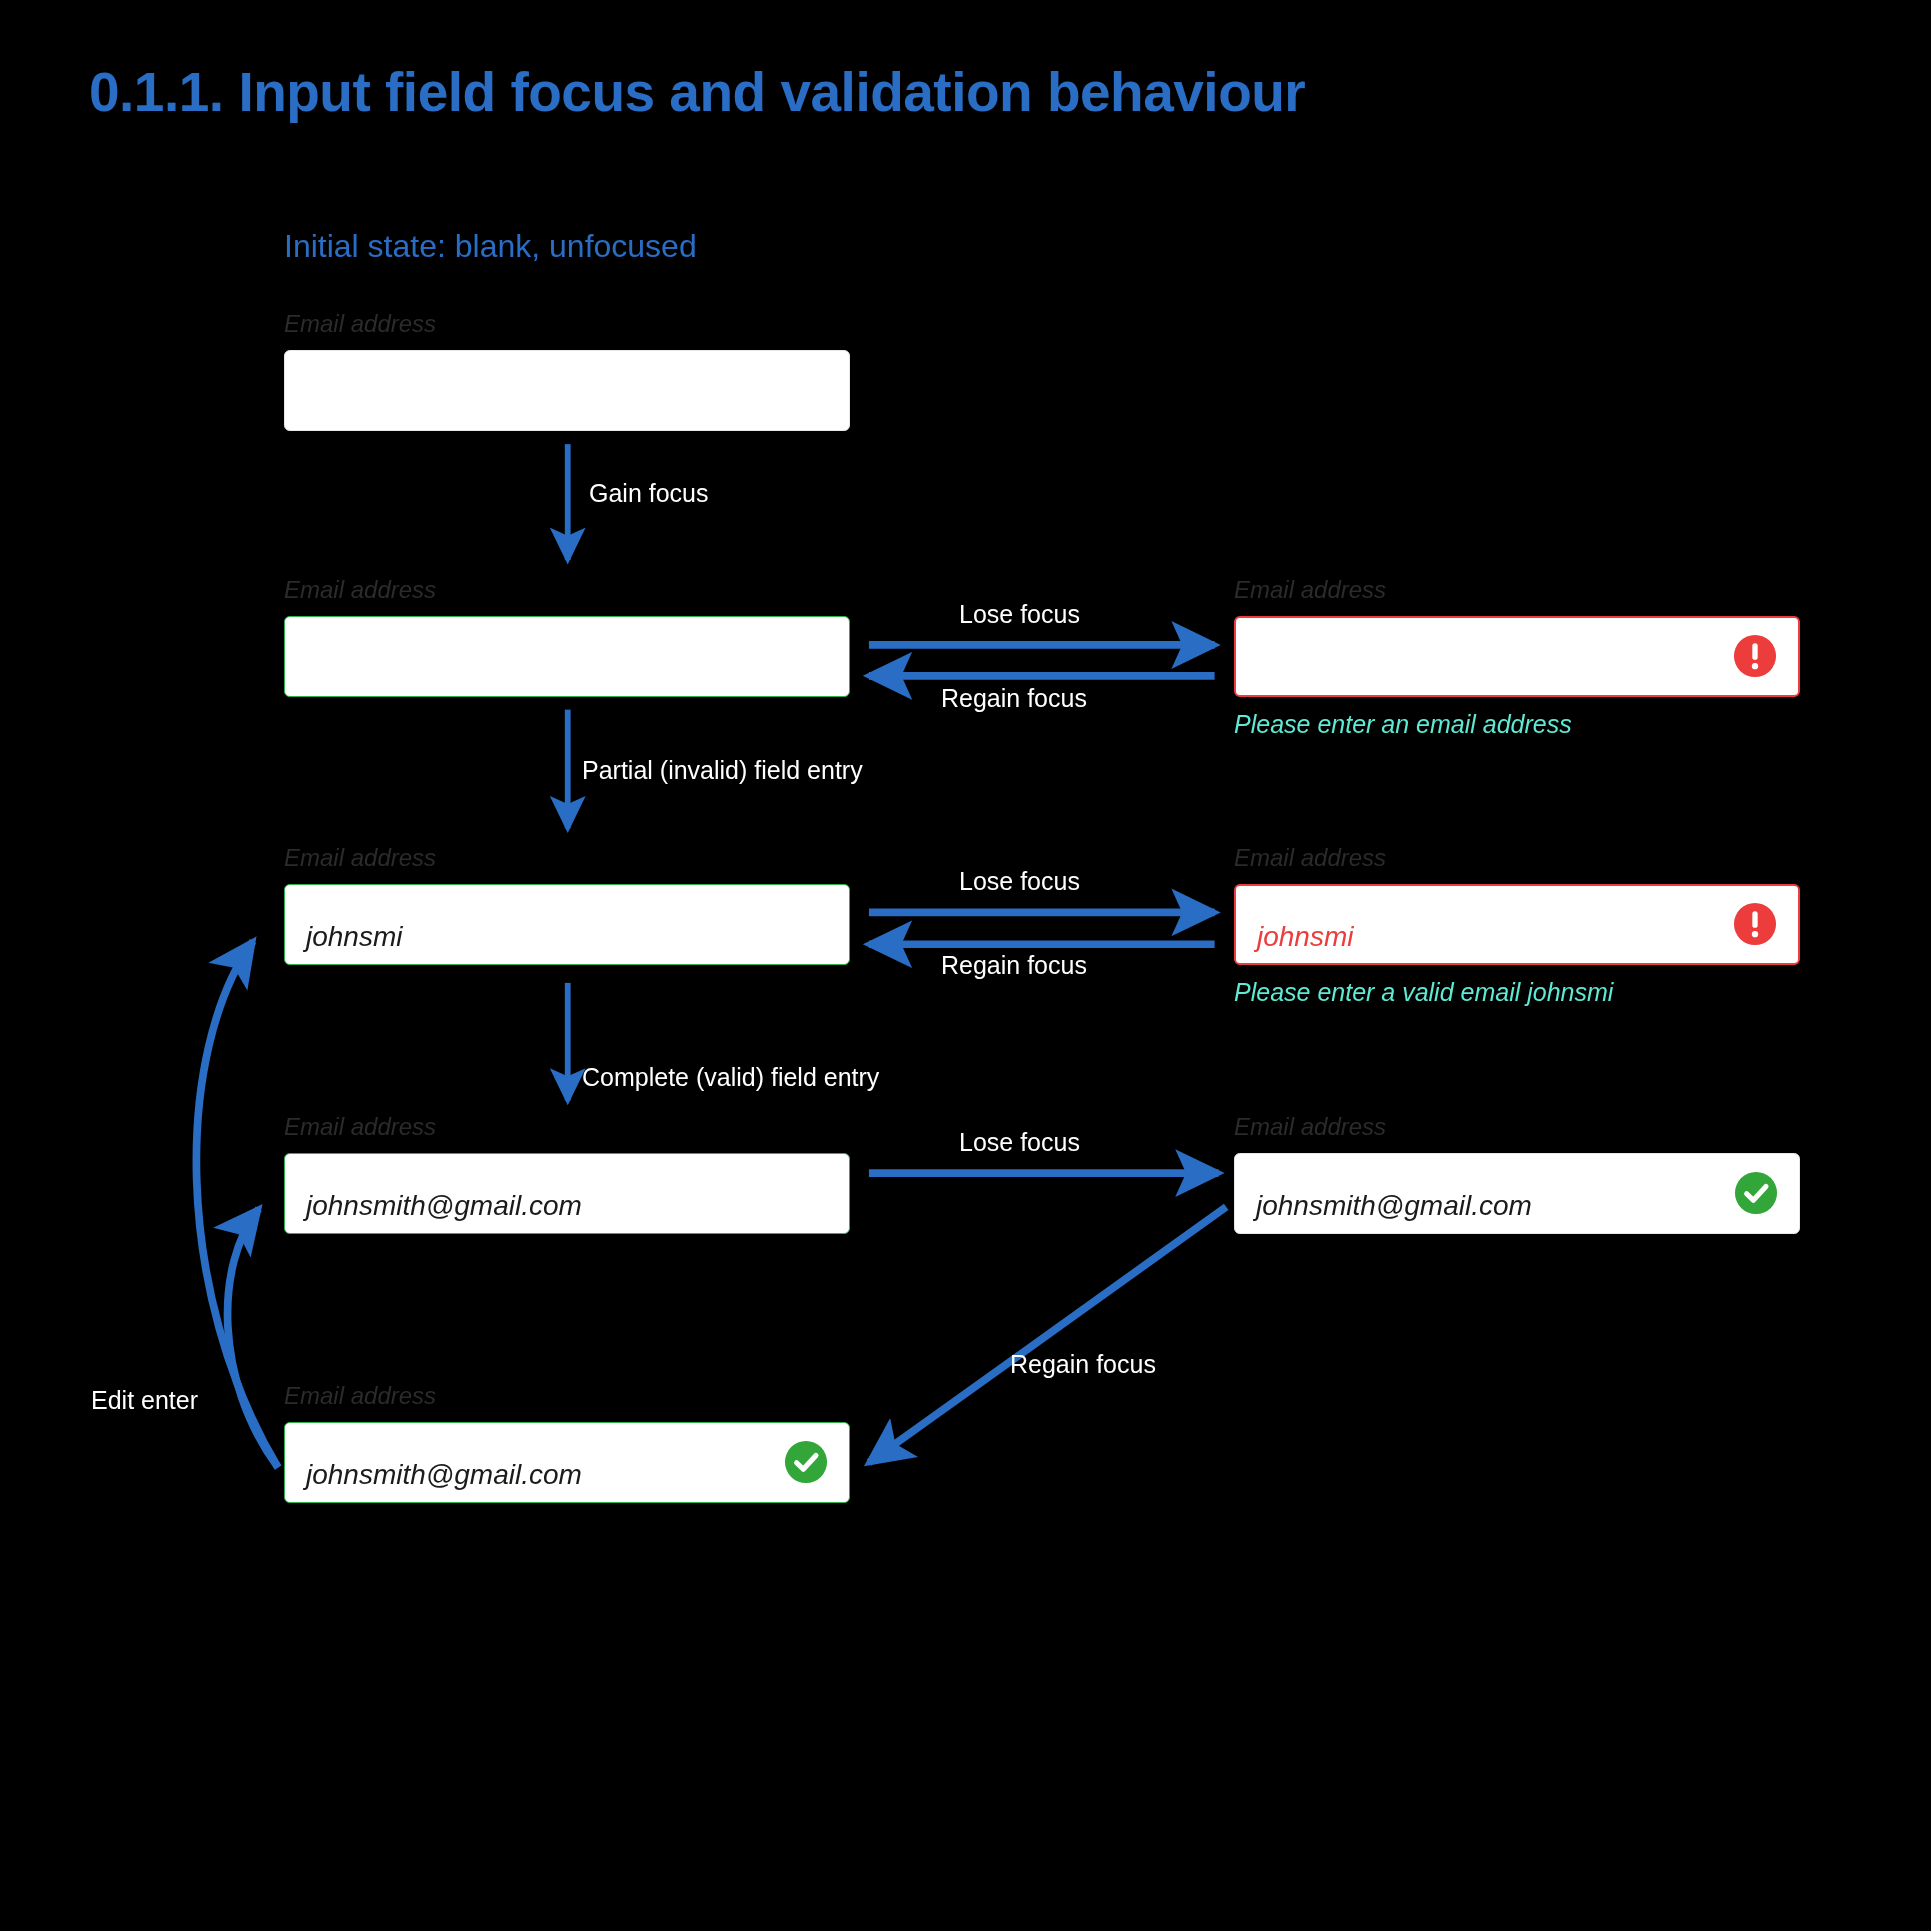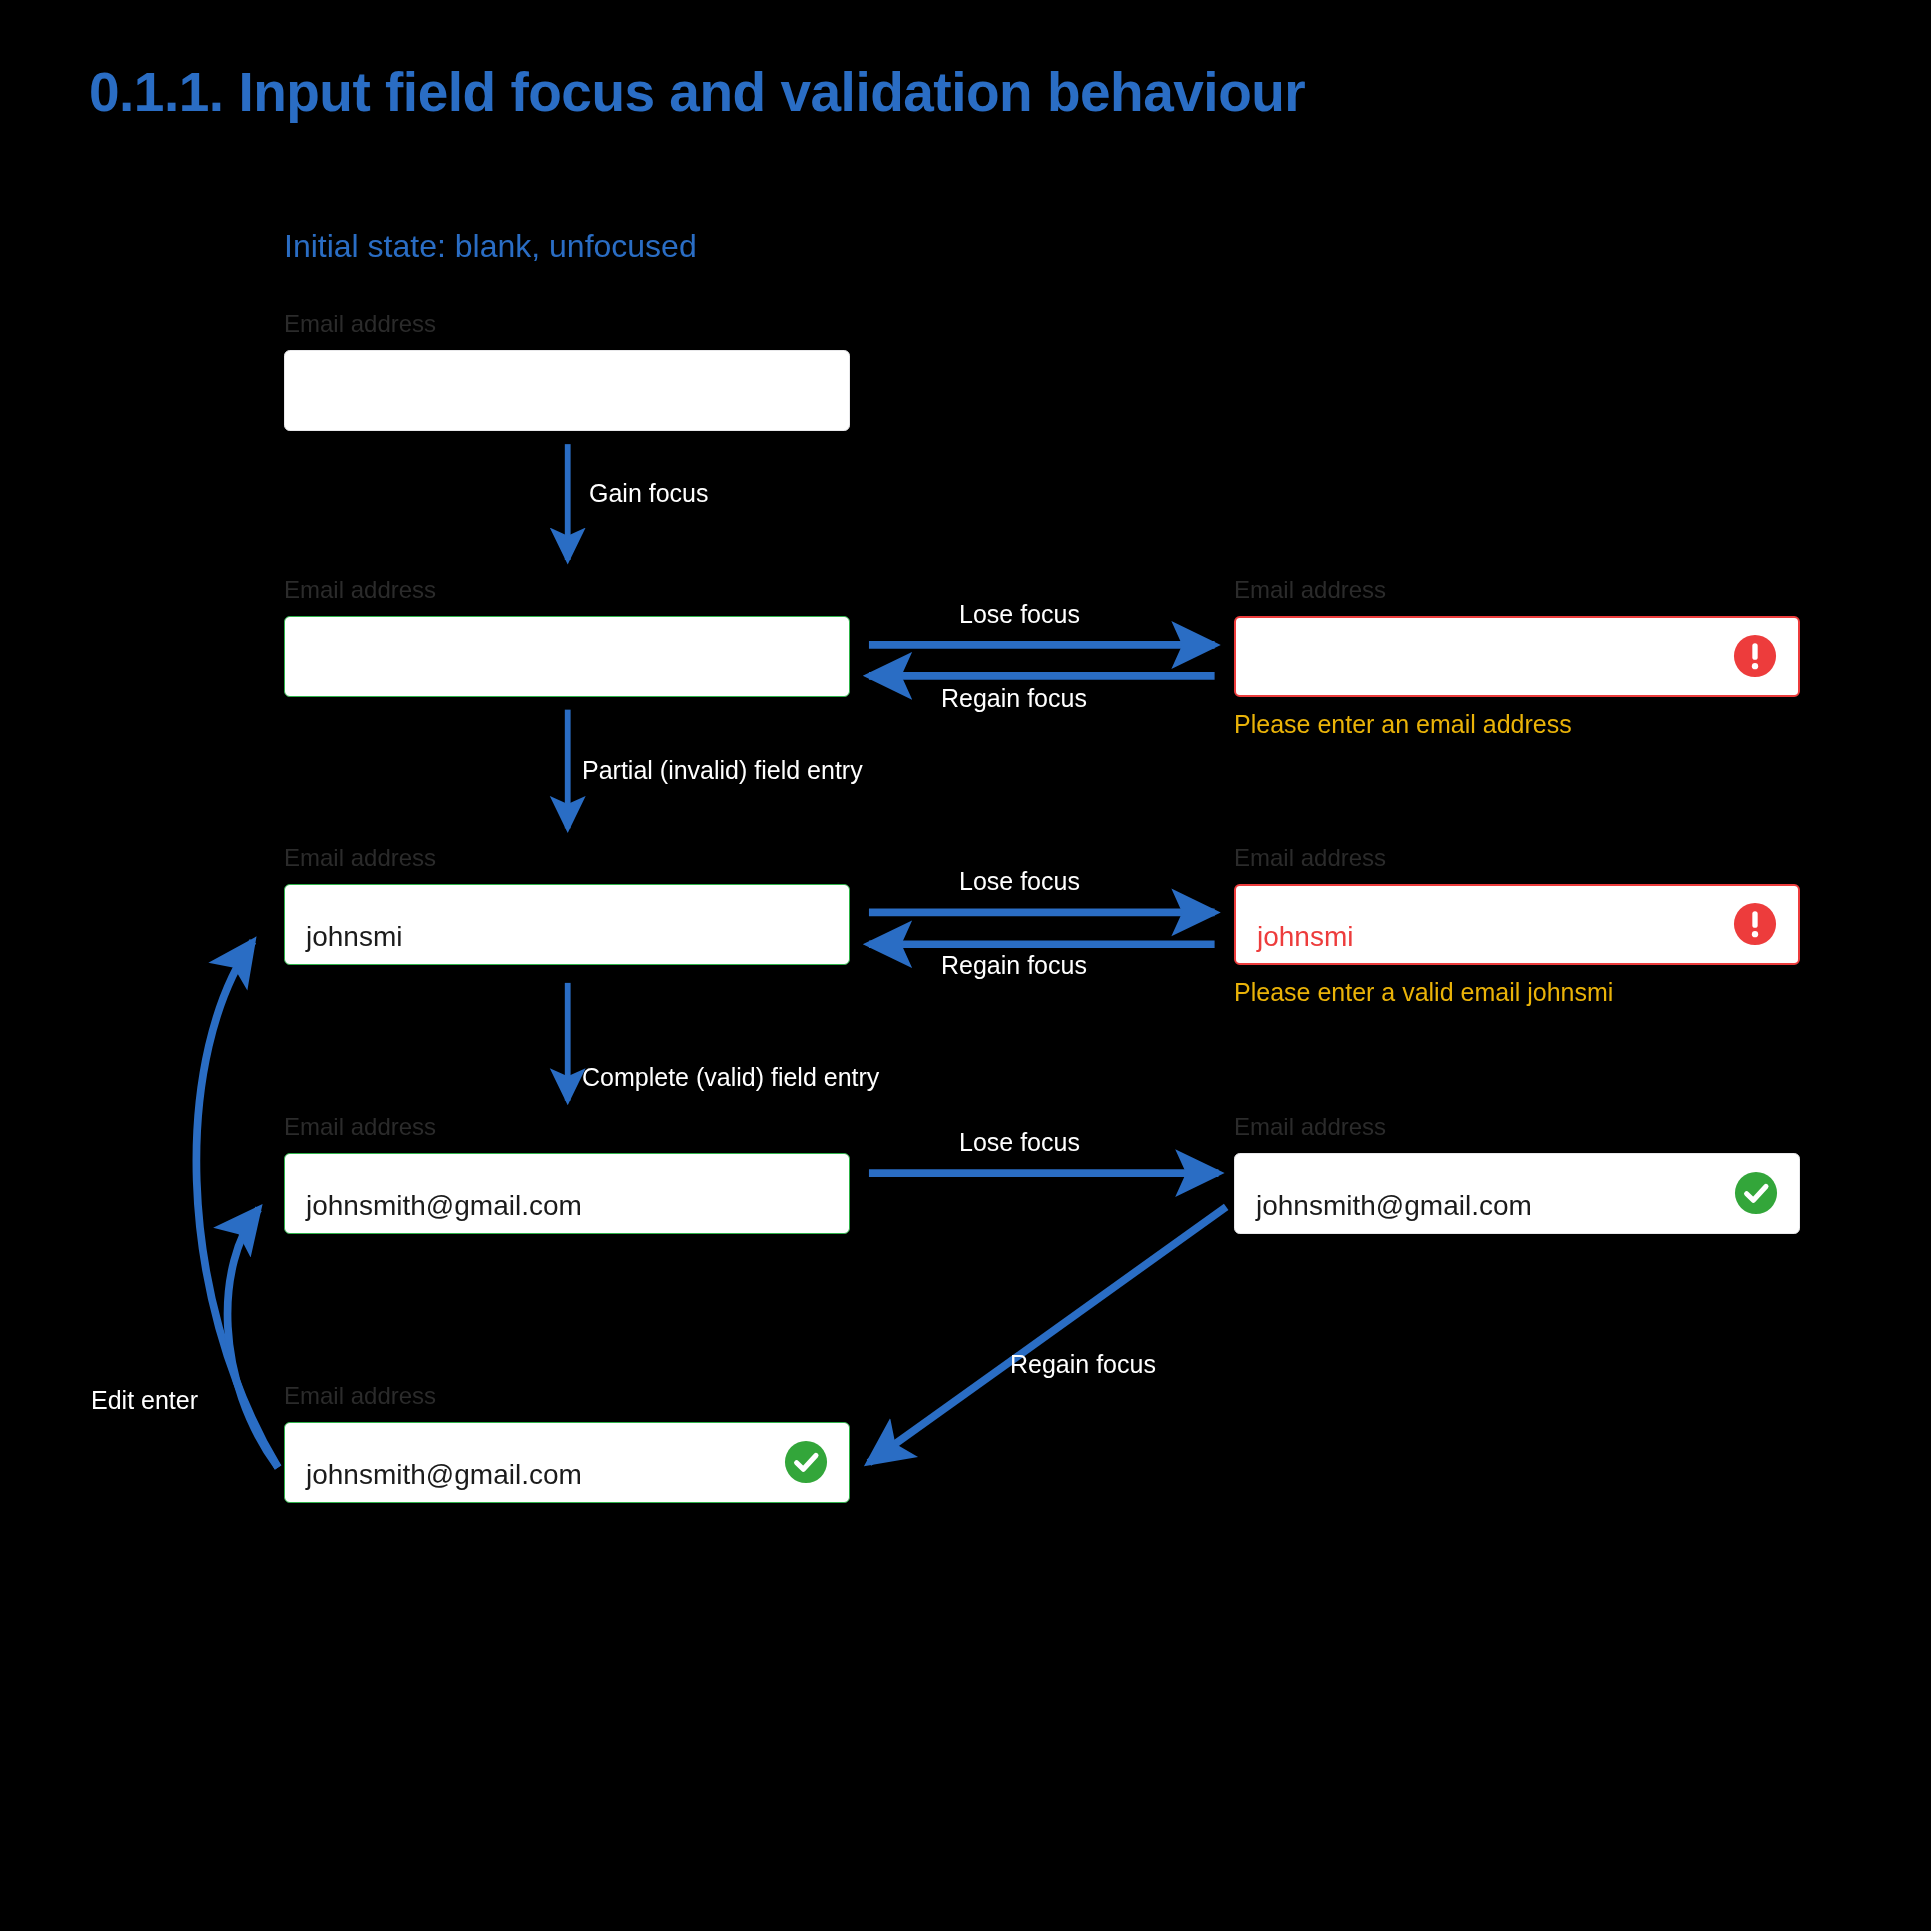--- a/index.html
+++ b/index.html
@@ -49,20 +49,21 @@
     font-size: 32px;
     color: #2a6dc4;
     font-weight: 500;
     white-space: nowrap;
   }
 
   
   .field-group {
     position: absolute;
     width: 566px;
+    font-style: italic;
   }
   .field-label {
     font-size: 24px;
     color: #2b2b2b;
     margin-bottom: 11.6px;
     line-height: 29px;
     white-space: nowrap;
   }
   .field-box {
     position: relative;
@@ -94,21 +95,21 @@
     right: 21px;
     top: 50%;
     transform: translateY(-50%);
     width: 44px;
     height: 44px;
   }
 
   .field-message {
     margin-top: 13.5px;
     font-size: 25px;
-    color: #eab308;
+    color: #5eead4;
     font-weight: 500;
     white-space: nowrap;
     line-height: 29px;
   }
 
   
   .arrow-label {
     position: absolute;
     font-size: 25px;
     color: #ffffff;

